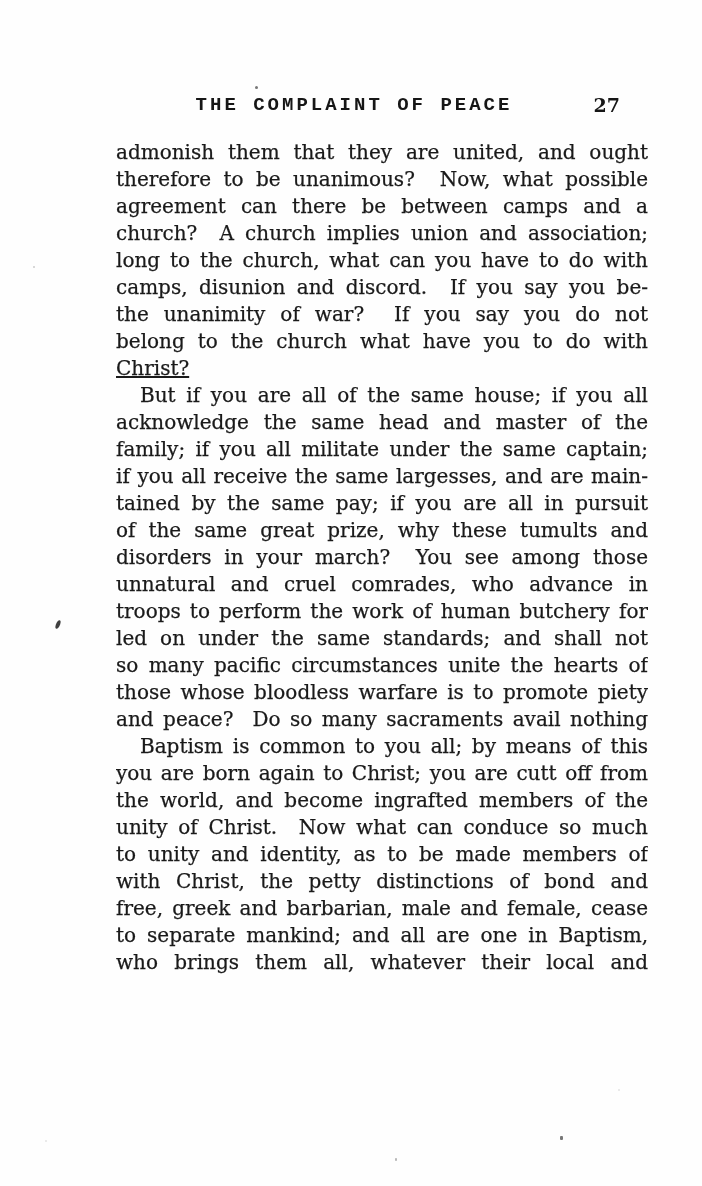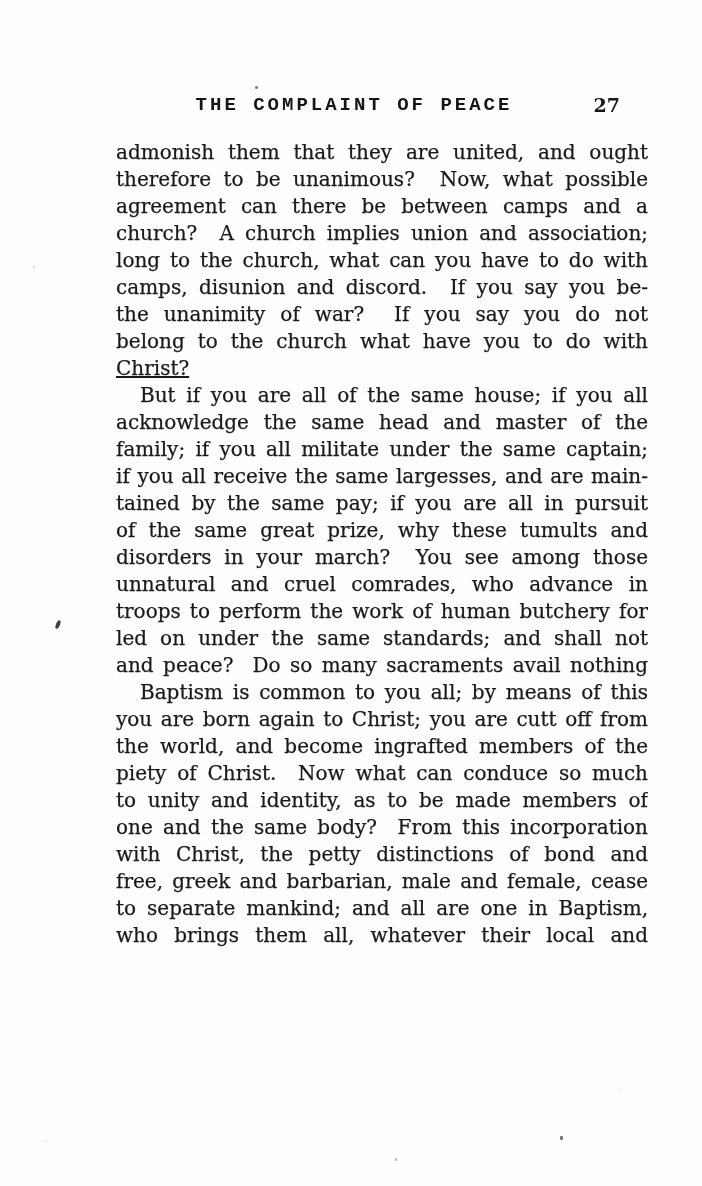--- a/index.html
+++ b/index.html
@@ -103,27 +103,28 @@
       <div class="line indent">But if you are all of the same house; if you all</div>
       <div class="line">acknowledge the same head and master of the</div>
       <div class="line">family; if you all militate under the same captain;</div>
       <div class="line">if you all receive the same largesses, and are main-</div>
       <div class="line">tained by the same pay; if you are all in pursuit</div>
       <div class="line">of the same great prize, why these tumults and</div>
       <div class="line">disorders in your march?  You see among those</div>
       <div class="line">unnatural and cruel comrades, who advance in</div>
       <div class="line">troops to perform the work of human butchery for</div>
       <div class="line">led on under the same standards; and shall not</div>
+      <div class="line">so many pacific circumstances unite the hearts of</div>
+      <div class="line">those whose bloodless warfare is to promote piety</div>
       <div class="line">and peace?  Do so many sacraments avail nothing</div>
       <div class="line indent">Baptism is common to you all; by means of this</div>
       <div class="line">you are born again to Christ; you are cutt off from</div>
       <div class="line">the world, and become ingrafted members of the</div>
-      <div class="line">piety of Christ.  Now what can conduce so much</div>
+      <div class="line">unity of Christ.  Now what can conduce so much</div>
       <div class="line">to unity and identity, as to be made members of</div>
-      <div class="line">one and the same body?  From this incorporation</div>
       <div class="line">with Christ, the petty distinctions of bond and</div>
       <div class="line">free, greek and barbarian, male and female, cease</div>
       <div class="line">to separate mankind; and all are one in Baptism,</div>
       <div class="line">who brings them all, whatever their local and</div>
     </div>
 
   <div id="artifacts">
       <div class="artifact" style="left: 255px; top: 86px; width: 3px; height: 3px; background: rgb(85, 85, 85); border-radius: 50%; opacity: 0.8; transform: rotate(0deg);"></div>
       <div class="artifact" style="left: 56px; top: 620px; width: 4px; height: 9px; background: rgb(42, 42, 42); border-radius: 60% 40%; opacity: 0.9; transform: rotate(18deg);"></div>
       <div class="artifact" style="left: 33px; top: 266px; width: 2px; height: 2px; background: rgb(170, 170, 170); border-radius: 50%; opacity: 0.6; transform: rotate(0deg);"></div>

